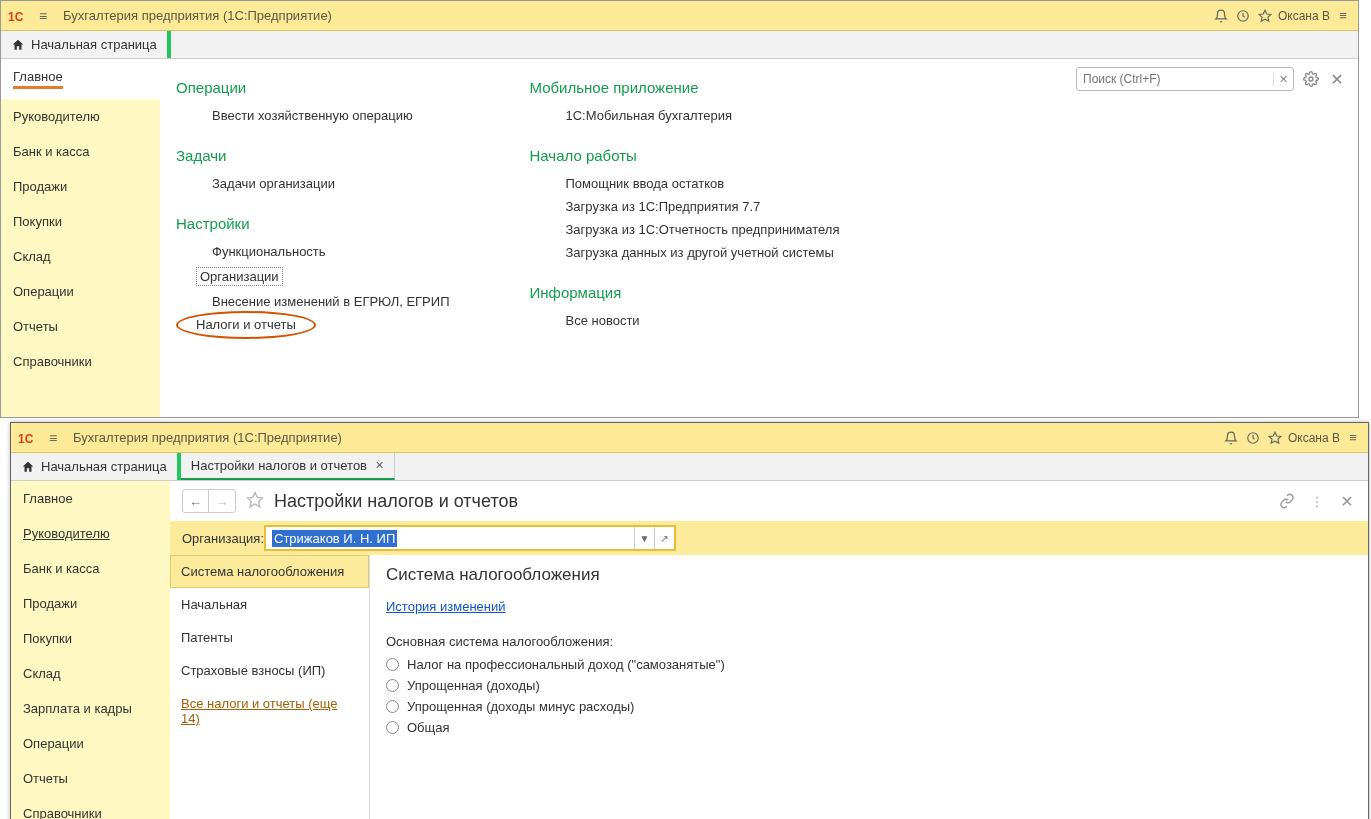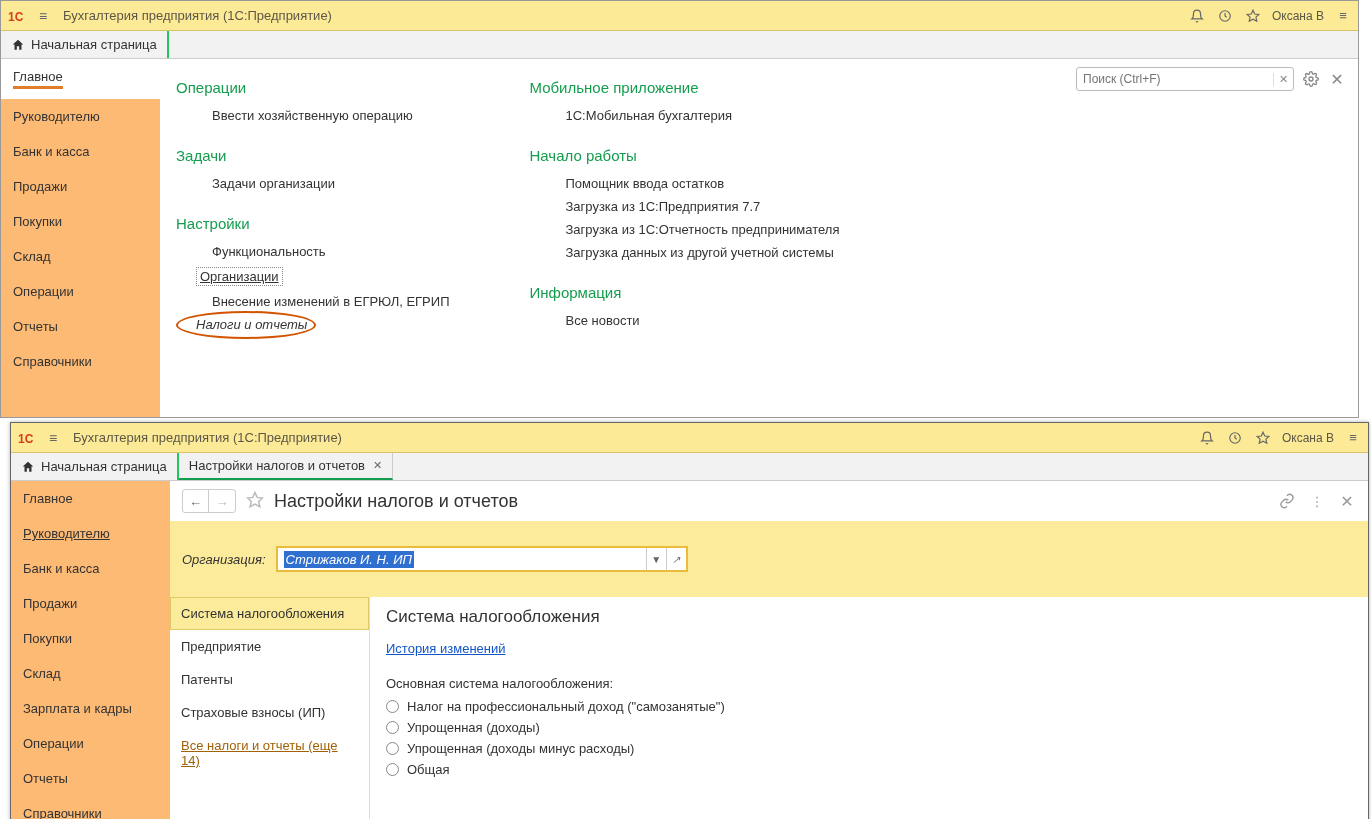--- a/index.html
+++ b/index.html
@@ -6,45 +6,45 @@
 body { font-family: Arial, sans-serif; font-size: 13px; color: #333; background: #fff; }
 .window { border: 1px solid #999; position: relative; background: #fff; }
 .window1 { width: 1359px; margin: 0; }
 .window2 { width: 1359px; margin-left: 10px; margin-top: 4px; border: 1px solid #666; box-shadow: 0 0 4px rgba(0,0,0,0.3); }
 
 .titlebar { background: #fcea97; height: 30px; display: flex; align-items: center; padding: 0 6px; border-bottom: 1px solid #d6c46a; }
 .logo { width: 24px; height: 18px; display: flex; align-items: center; justify-content: center; }
 .logo svg { width: 22px; height: 16px; }
 .hamb { width: 24px; text-align: center; cursor: pointer; color: #666; font-size: 14px; }
 .title-text { margin-left: 8px; color: #5c5746; font-size: 13px; }
-.title-right { margin-left: auto; display: flex; align-items: center; gap: 10px; }
+.title-right { margin-left: auto; display: flex; align-items: center; gap: 4px; }
 .title-ic { width: 18px; height: 18px; display: flex; align-items: center; justify-content: center; color: #666; cursor: pointer; }
 .username { font-size: 12px; color: #5c5746; }
 
 .tabstrip { background: #f2f2f2; height: 28px; border-bottom: 1px solid #ccc; display: flex; align-items: stretch; }
-.hometab { display: flex; align-items: center; padding: 0 10px; border-right: 2px solid #22c55e; cursor: pointer; text-align: center; }
+.hometab { display: flex; align-items: center; padding: 0 10px; border-right: 4px solid #22c55e; cursor: pointer; text-align: center; }
 .hometab svg { width: 14px; height: 14px; margin-right: 6px; }
 .doctab { display: flex; align-items: center; padding: 0 10px; border-right: 1px solid #ccc; border-bottom: 2px solid #159d4f; cursor: pointer; }
 .doctab .closex { margin-left: 8px; cursor: pointer; color: #666; font-size: 11px; }
 
 .body1 { display: flex; height: 358px; }
-.sidebar { width: 159px; background: #fdba74; }
+.sidebar { width: 159px; background: #fef9c3; }
 .side-item { padding: 10px 12px; cursor: pointer; color: #333; }
 .side-item.active { background: #fff; }
 .side-item.active .side-lbl { border-bottom: 3px solid #e07e2c; padding-bottom: 2px; display: inline-block; }
 .side-item.underlined .side-lbl { text-decoration: underline; }
 
 .menu-panel { flex: 1; background: #fff; padding: 20px 0 0 0; position: relative; overflow: hidden; }
 .menu-cols { display: flex; gap: 80px; padding-left: 16px; }
 .menu-col { }
 .sect-head { color: #159d4f; font-size: 15px; margin-bottom: 12px; margin-top: 0; cursor: pointer; }
 .sect-head.mt { margin-top: 24px; }
 .menu-link { color: #333; font-size: 13px; margin-bottom: 8px; margin-left: 36px; cursor: pointer; display: block; }
-.menu-link.boxed { border: 1px dotted #888; padding: 1px 3px; display: inline-block; text-decoration: underline; }
-.circled-wrap { position: relative; display: inline-block; font-style: italic; }
+.menu-link.boxed { border: 1px dotted #888; padding: 1px 3px; display: inline-block; }
+.circled-wrap { position: relative; display: inline-block; }
 .circled-wrap .menu-link { margin-left: 20px; }
 .circle-ov { position: absolute; border: 2px solid #d35400; border-radius: 50%; width: 140px; height: 28px; left: 0px; top: -6px; pointer-events: none; }
 
 .top-tools { position: absolute; top: 8px; right: 12px; display: flex; align-items: center; gap: 8px; }
 .searchbox { display: flex; align-items: center; border: 1px solid #bbb; border-radius: 3px; height: 24px; width: 218px; }
 .searchbox input { border: none; outline: none; flex: 1; padding: 0 6px; font-size: 12px; background: transparent; }
 .searchbox .clearx { width: 20px; text-align: center; border-left: 1px solid #ddd; color: #888; cursor: pointer; font-size: 11px; }
 .tool-ic { width: 18px; height: 18px; color: #888; cursor: pointer; display: flex; align-items: center; justify-content: center; }
 
 
@@ -52,21 +52,21 @@
 .content2 { flex: 1; background: #fff; display: flex; flex-direction: column; }
 .content-head { display: flex; align-items: center; padding: 8px 12px; }
 .navbtns { display: flex; border: 1px solid #ccc; border-radius: 3px; height: 24px; }
 .navbtn { width: 26px; display: flex; align-items: center; justify-content: center; border-right: 1px solid #ccc; cursor: pointer; color: #666; }
 .navbtn:last-child { border-right: none; color: #bbb; }
 .star-ic { margin: 0 10px; color: #bbb; cursor: pointer; }
 .page-title { font-size: 18px; color: #333; }
 .head-right { margin-left: auto; display: flex; gap: 12px; align-items: center; }
 .head-ic { color: #999; cursor: pointer; width: 18px; height: 18px; display: flex; align-items: center; justify-content: center; }
 
-.orgbar { background: #fceb9a; padding: 25px 12px; display: flex; align-items: center; gap: 10px; font-style: italic; }
+.orgbar { background: #fceb9a; padding: 4px 12px; display: flex; align-items: center; gap: 0; }
 .orgfield { display: flex; align-items: stretch; border: 2px solid #ebbb3a; background: #fff; height: 26px; width: 412px; }
 .orgfield .val { flex: 1; padding: 2px 6px; display: flex; align-items: center; }
 .orgfield .val span { background: #2f6fcf; color: #fff; padding: 1px 2px; }
 .orgfield .dd, .orgfield .ext { width: 20px; border-left: 1px solid #ccc; display: flex; align-items: center; justify-content: center; cursor: pointer; color: #666; font-size: 10px; }
 
 .tax-body { display: flex; flex: 1; }
 .tax-side { width: 200px; border-right: 1px solid #ddd; }
 .tax-side-item { padding: 8px 10px; cursor: pointer; border: 1px solid transparent; }
 .tax-side-item.active { background: #fceb9a; border: 1px solid #e0c968; }
 .tax-side-item.link { color: #a16207; text-decoration: underline; }
@@ -261,21 +261,21 @@
           <div class="val">
               <span>Стрижаков И. Н. ИП</span>
             </div>
           <div class="dd">▼</div>
           <div class="ext">↗</div>
         </div>
       </div>
       <div class="tax-body">
         <div class="tax-side">
           <div class="tax-side-item active"><span>Система налогообложения</span></div>
-          <div class="tax-side-item"><span>Предприятие</span></div>
+          <div class="tax-side-item"><span>Начальная</span></div>
           <div class="tax-side-item"><span>Патенты</span></div>
           <div class="tax-side-item"><span>Страховые взносы (ИП)</span></div>
           <div class="tax-side-item link"><span>Все налоги и отчеты (еще 14)</span></div>
         </div>
         <div class="tax-main">
           <div class="tax-h">Система налогообложения</div>
           <span class="hist-link">История изменений</span>
           <div class="radio-lbl">Основная система налогообложения:</div>
           <div class="radio-row">
               <span class="rcircle"></span>

